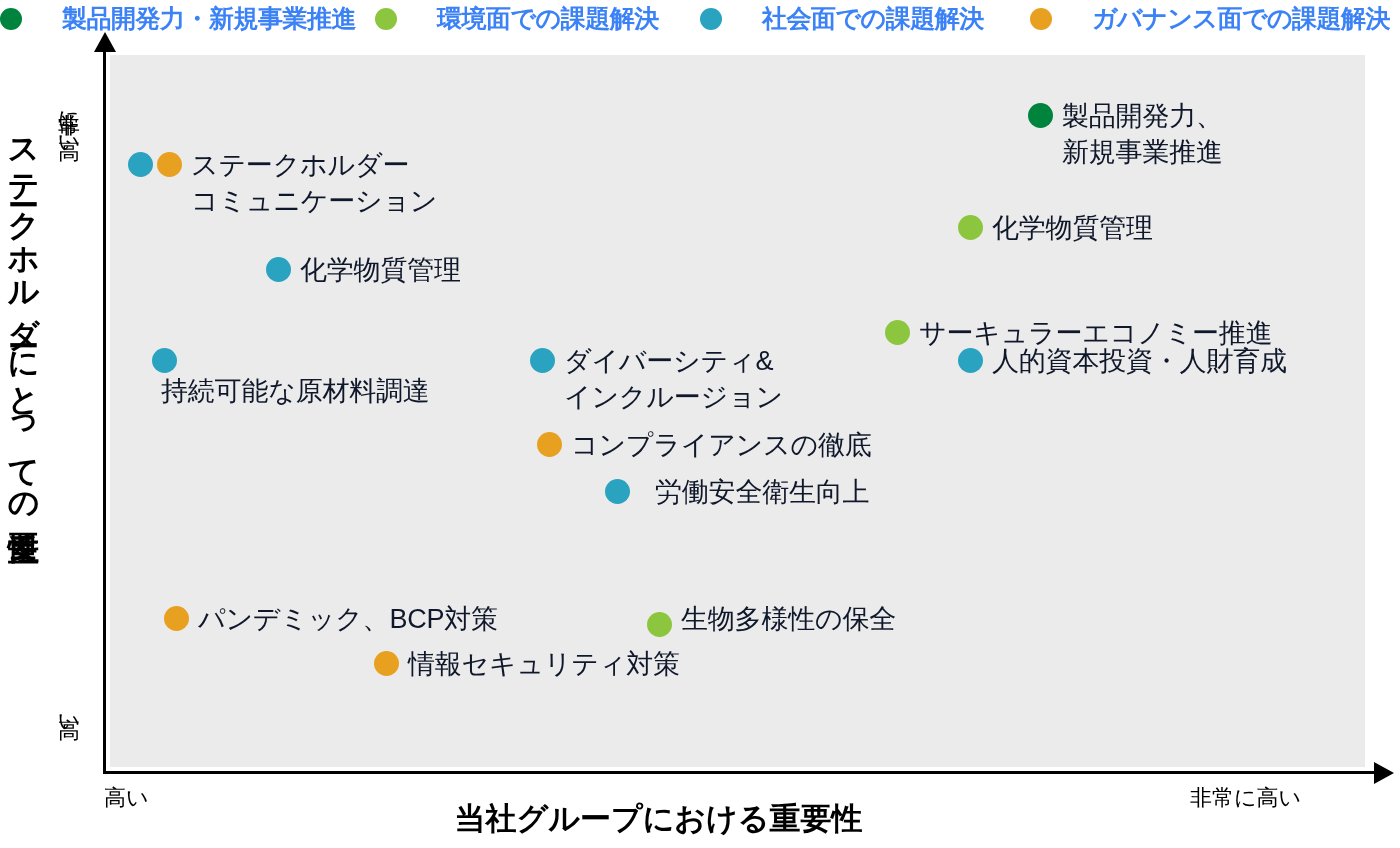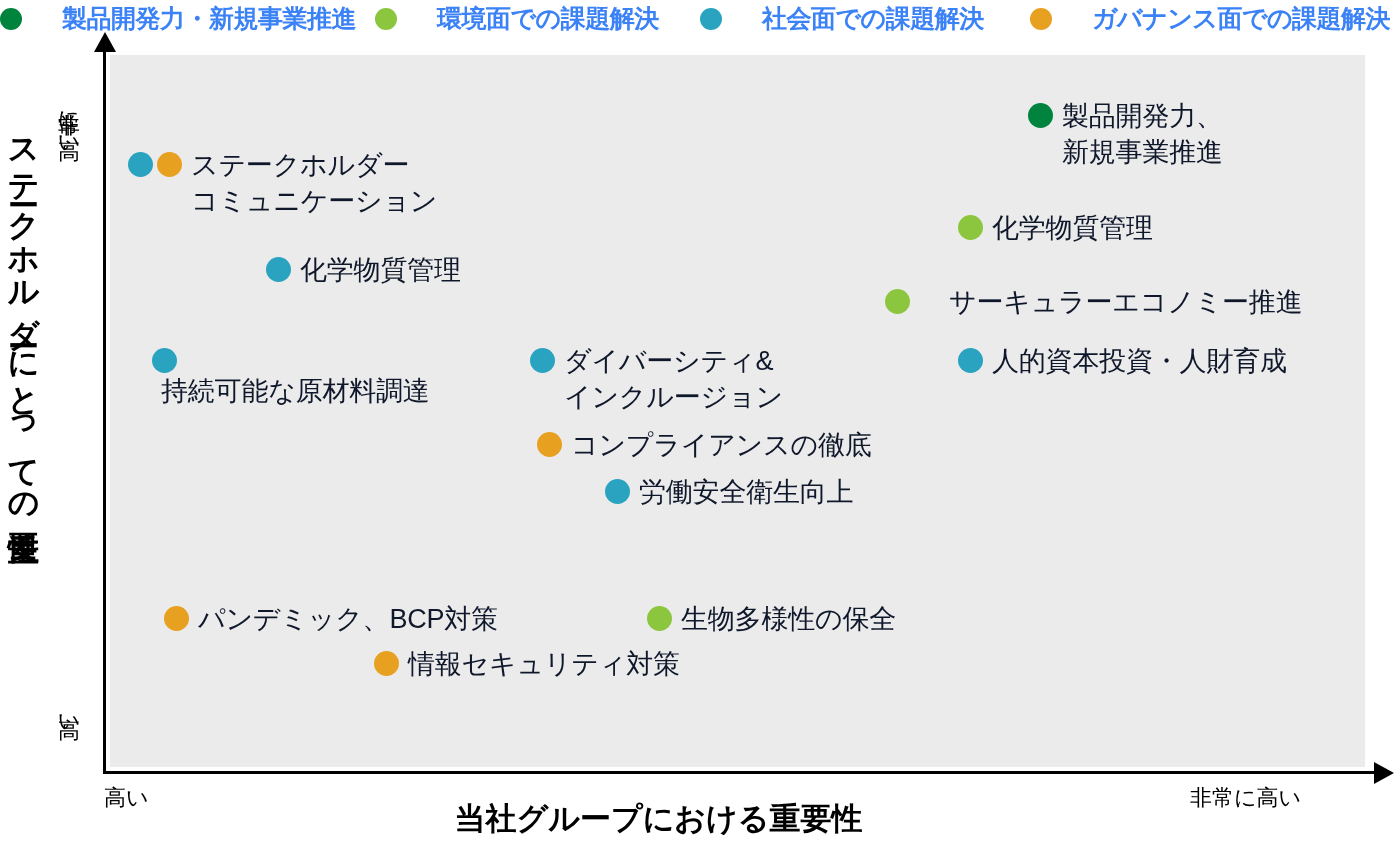--- a/index.html
+++ b/index.html
@@ -145,21 +145,21 @@
 
 <div class="pt" style="left: 1028px; top: 98px;">
       <span class="pt-dot" style="background: rgb(0, 132, 61); margin-top: 5px;"></span>
       <span class="pt-label">製品開発力、
 新規事業推進</span>
     </div>
     <div class="pt" style="left: 958px; top: 210px;">
       <span class="pt-dot" style="background: rgb(140, 198, 62); margin-top: 5px;"></span>
       <span class="pt-label">化学物質管理</span>
     </div>
-    <div class="pt" style="left: 885px; top: 284px; gap: 30px;">
+    <div class="pt" style="left: 885px; top: 315px;">
       <span class="pt-dot" style="background: rgb(140, 198, 62); margin-top: 5px;"></span>
       <span class="pt-label">サーキュラーエコノミー推進</span>
     </div>
     <div class="pt" style="left: 958px; top: 343px;">
       <span class="pt-dot" style="background: rgb(41, 163, 192); margin-top: 5px;"></span>
       <span class="pt-label">人的資本投資・人財育成</span>
     </div>
     <div class="pt" style="left: 128px; top: 147px;">
       <span class="pt-dot" style="background: rgb(41, 163, 192); margin-top: 5px;"></span>
       <span class="pt-dot extra" style="background: rgb(232, 160, 32); margin-top: 5px;"></span>
@@ -176,29 +176,29 @@
     </div>
     <div class="pt" style="left: 530px; top: 343px;">
       <span class="pt-dot" style="background: rgb(41, 163, 192); margin-top: 5px;"></span>
       <span class="pt-label">ダイバーシティ&amp;
 インクルージョン</span>
     </div>
     <div class="pt" style="left: 537px; top: 427px;">
       <span class="pt-dot" style="background: rgb(232, 160, 32); margin-top: 5px;"></span>
       <span class="pt-label">コンプライアンスの徹底</span>
     </div>
-    <div class="pt" style="left: 605px; top: 474px;">
+    <div class="pt" style="left: 605px; top: 474px; gap: 16px;">
       <span class="pt-dot" style="background: rgb(41, 163, 192); margin-top: 5px;"></span>
       <span class="pt-label">労働安全衛生向上</span>
     </div>
     <div class="pt" style="left: 164px; top: 601px;">
       <span class="pt-dot" style="background: rgb(232, 160, 32); margin-top: 5px;"></span>
       <span class="pt-label">パンデミック、BCP対策</span>
     </div>
-    <div class="pt" style="left: 647px; top: 601px;">
+    <div class="pt" style="left: 647px; top: 601px; align-items: flex-end;">
       <span class="pt-dot" style="background: rgb(140, 198, 62); margin-top: 5px;"></span>
       <span class="pt-label">生物多様性の保全</span>
     </div>
     <div class="pt" style="left: 374px; top: 646px;">
       <span class="pt-dot" style="background: rgb(232, 160, 32); margin-top: 5px;"></span>
       <span class="pt-label">情報セキュリティ対策</span>
     </div>
   </div>
 
 </body></html>

